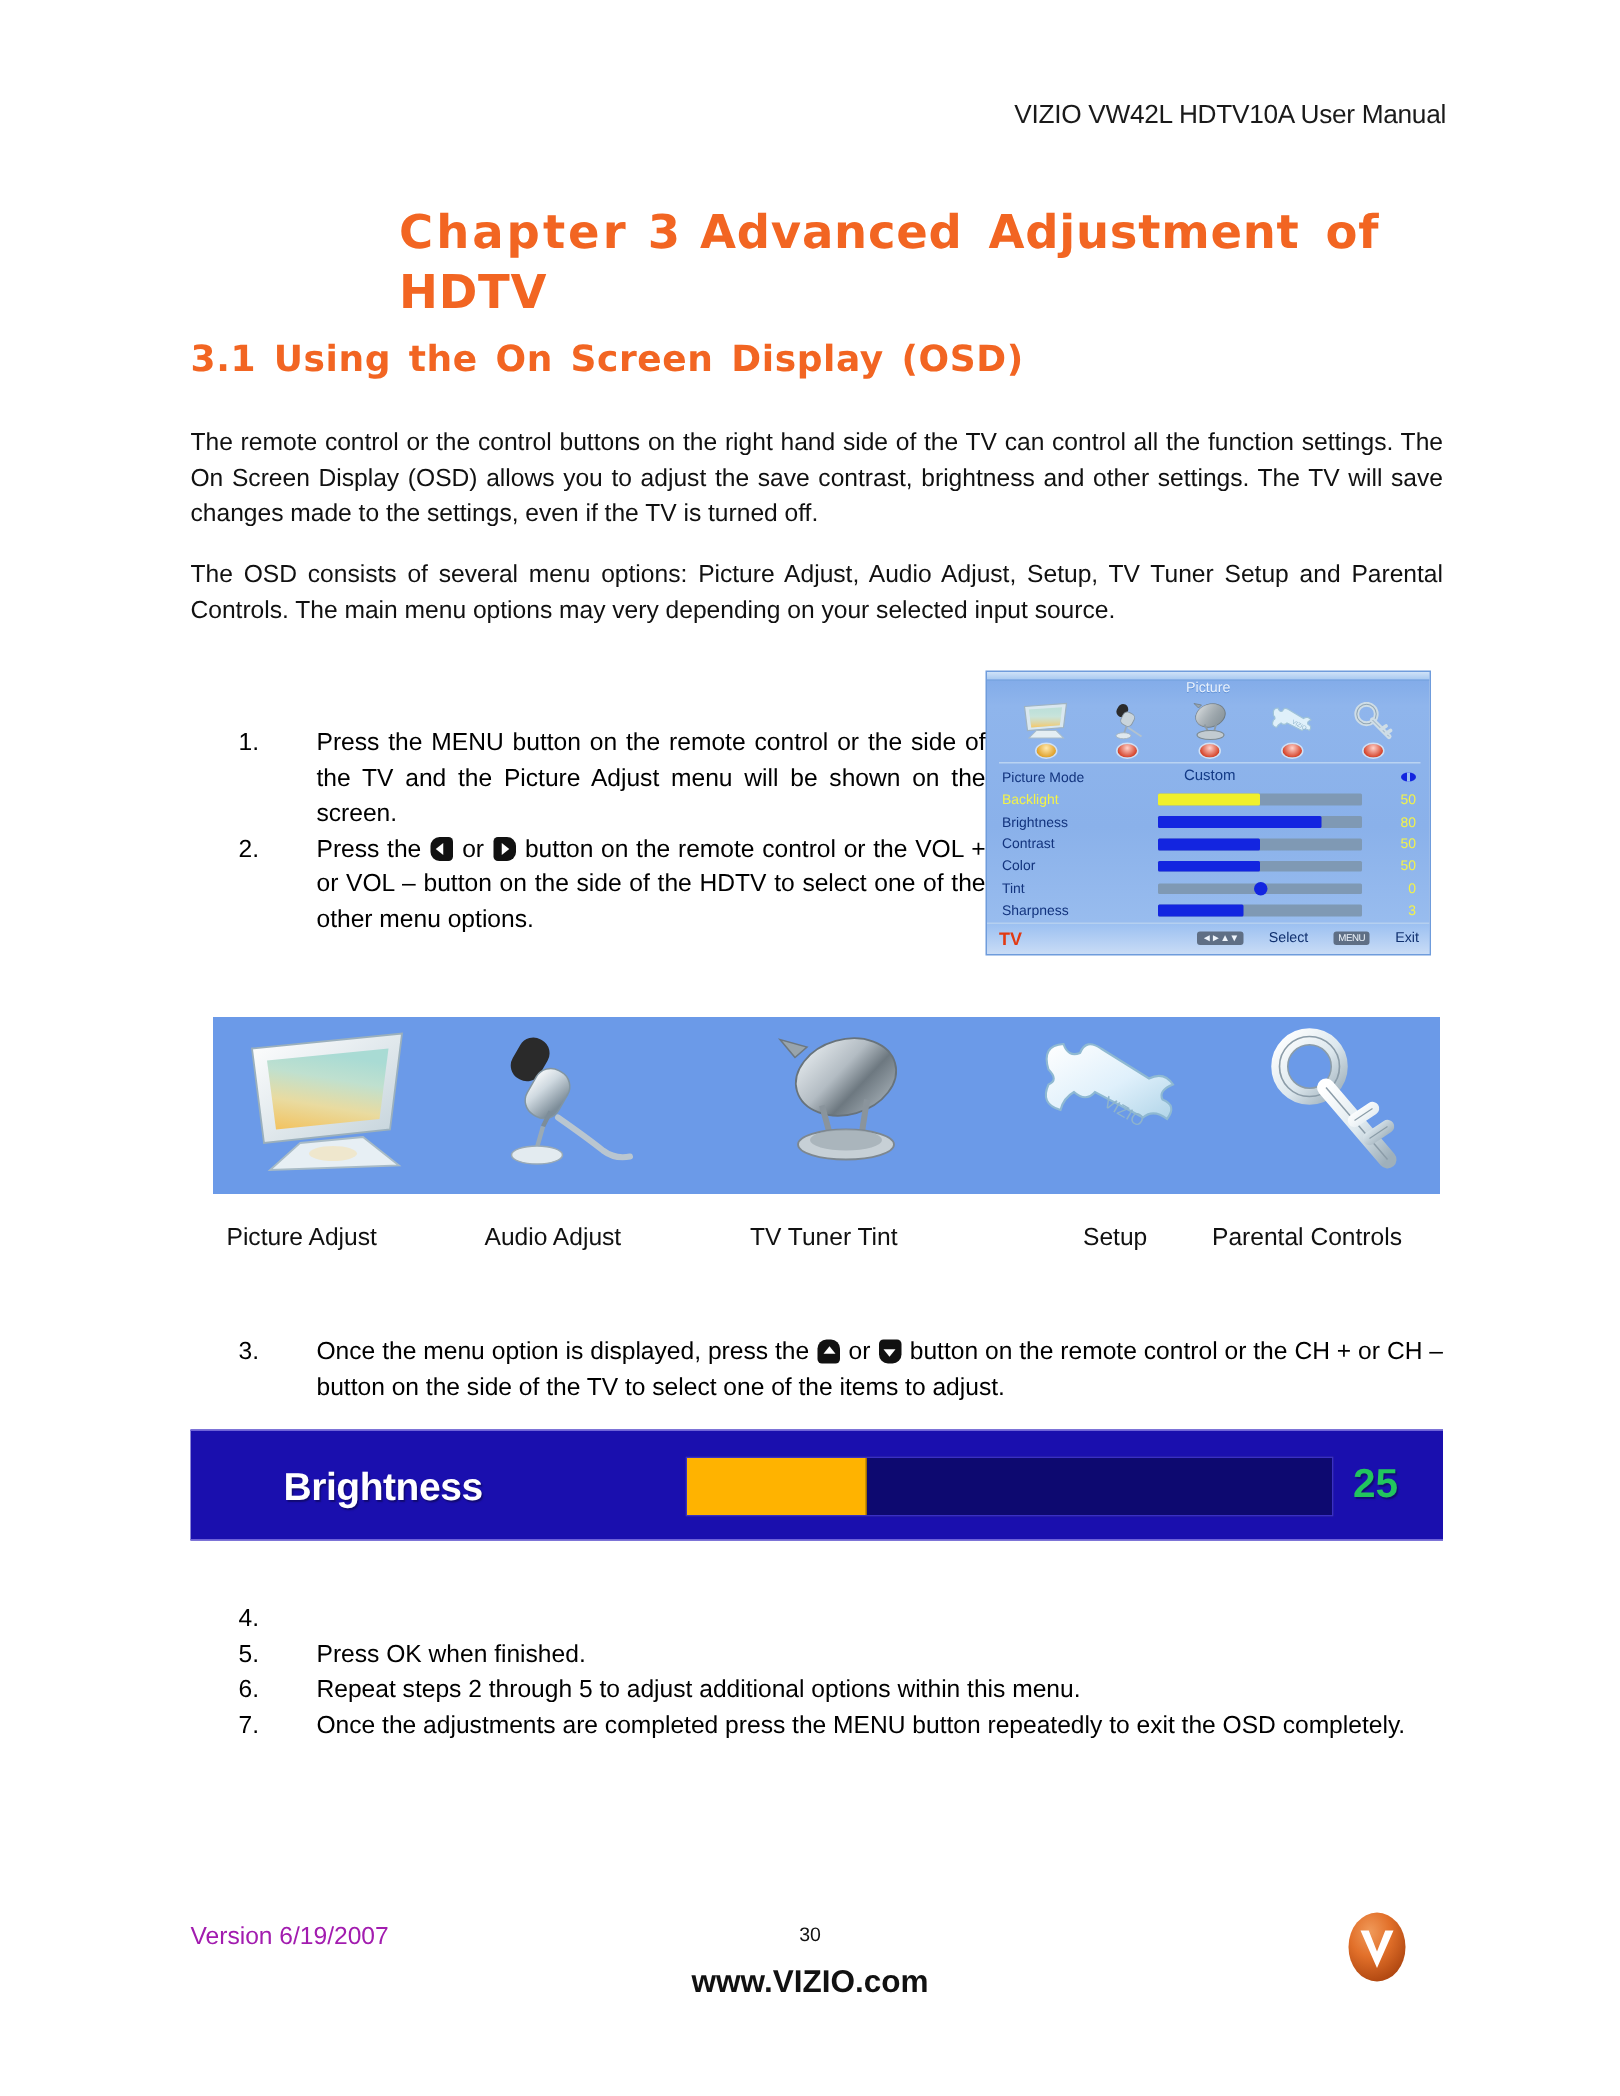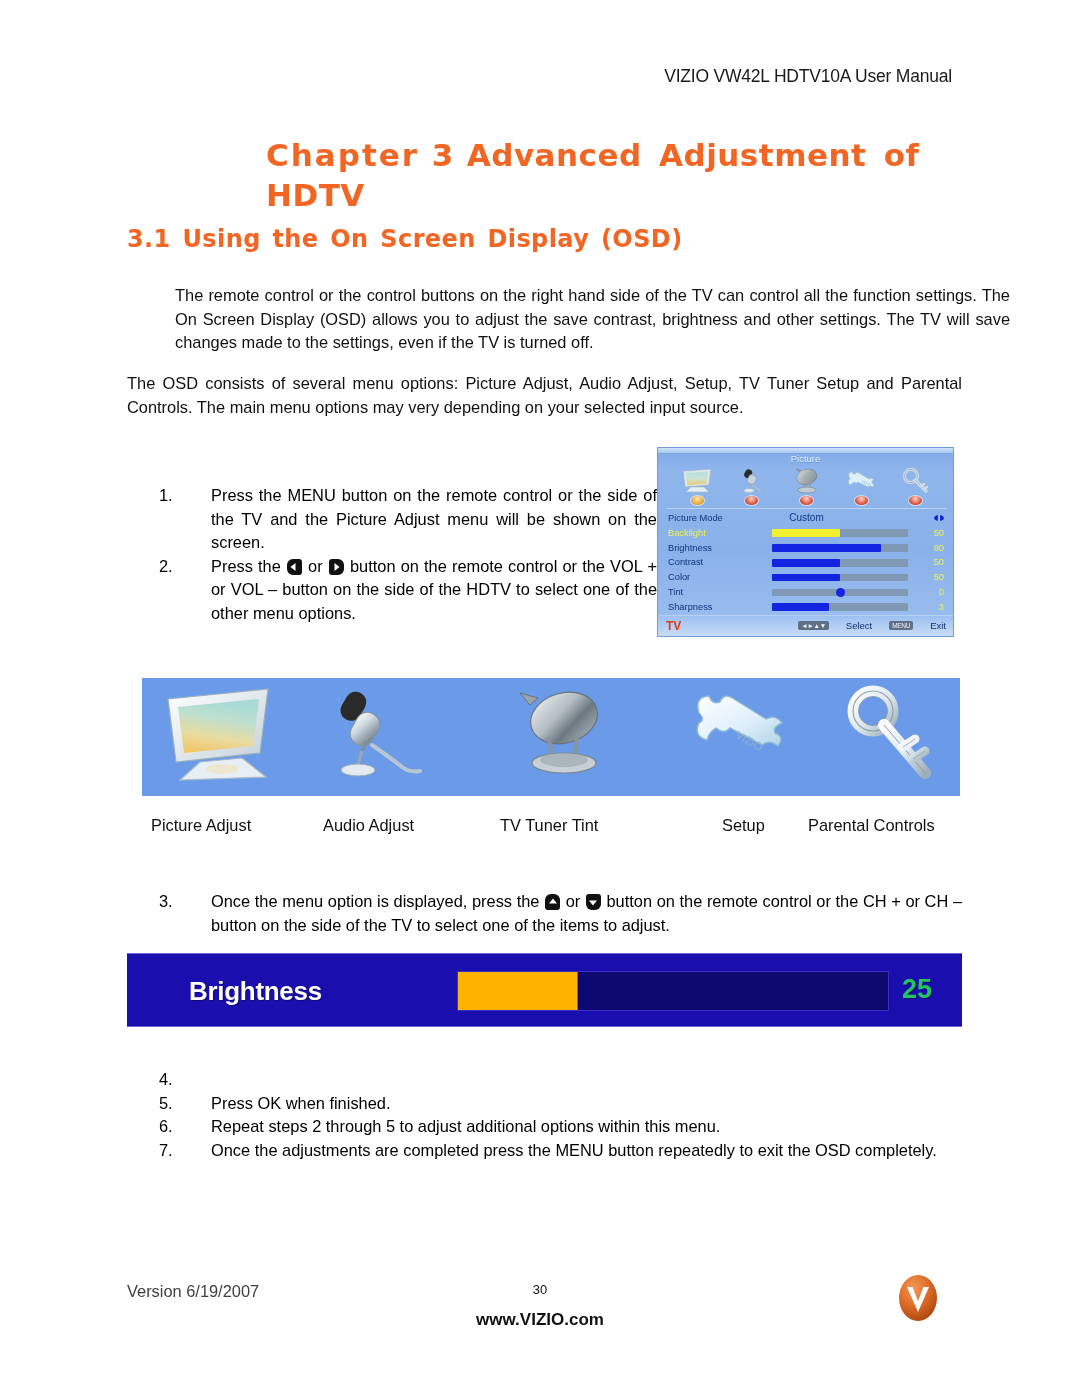--- a/index.html
+++ b/index.html
@@ -27,20 +27,21 @@
   
   .doc-header {
     position: absolute;
     left: 0;
     top: 66px;
     width: 952px;
     text-align: right;
     font-size: 17.5px;
     letter-spacing: -0.2px;
     color: #1a1a1a;
+    padding-left: 12px;
   }
 
   
   .chapter-title {
     position: absolute;
     left: 266px;
     top: 136px;
     width: 700px;
     font-family: "DejaVu Sans", sans-serif;
     font-size: 31px;
@@ -69,21 +70,21 @@
   }
 
   
   .para {
     position: absolute;
     font-size: 16.4px;
     line-height: 23.6px;
     text-align: justify;
     color: #111;
   }
-  #para1 { left: 127px; top: 284px; width: 835px; margin-left: 48px; }
+  #para1 { left: 127px; top: 284px; width: 835px; }
   #para2 { left: 127px; top: 372px; width: 835px; }
   #para3 { left: 127px; top: 418px; width: 835px; }
 
   
   .osd {
     position: absolute;
     left: 657px;
     top: 447px;
     width: 297px;
     height: 190px;
@@ -343,29 +344,29 @@
     right: 30px; top: 20px;
     font-size: 27px;
     font-weight: bold;
     color: #22c55e;
     text-shadow: 1px 1px 1px rgba(0,0,0,0.35);
   }
 
   
   .footer-version {
     position: absolute; left: 127px; top: 1282px;
-    font-size: 16.4px; color: #404040;
+    font-size: 16.4px; color: #a21caf;
   }
   .footer-page {
     position: absolute; left: 0; top: 1282px; width: 1080px;
     text-align: center; font-size: 13px; color: #111;
   }
   .footer-site {
     position: absolute; left: 0; top: 1310px; width: 1080px;
-    text-align: center; font-size: 17px; font-weight: bold; color: #111;
+    text-align: center; font-size: 21px; font-weight: bold; color: #111;
   }
   .vizio-logo {
     position: absolute;
     left: 892px; top: 1272px;
     width: 52px; height: 52px;
   }
 </style>
 </head>
 <body>
 

